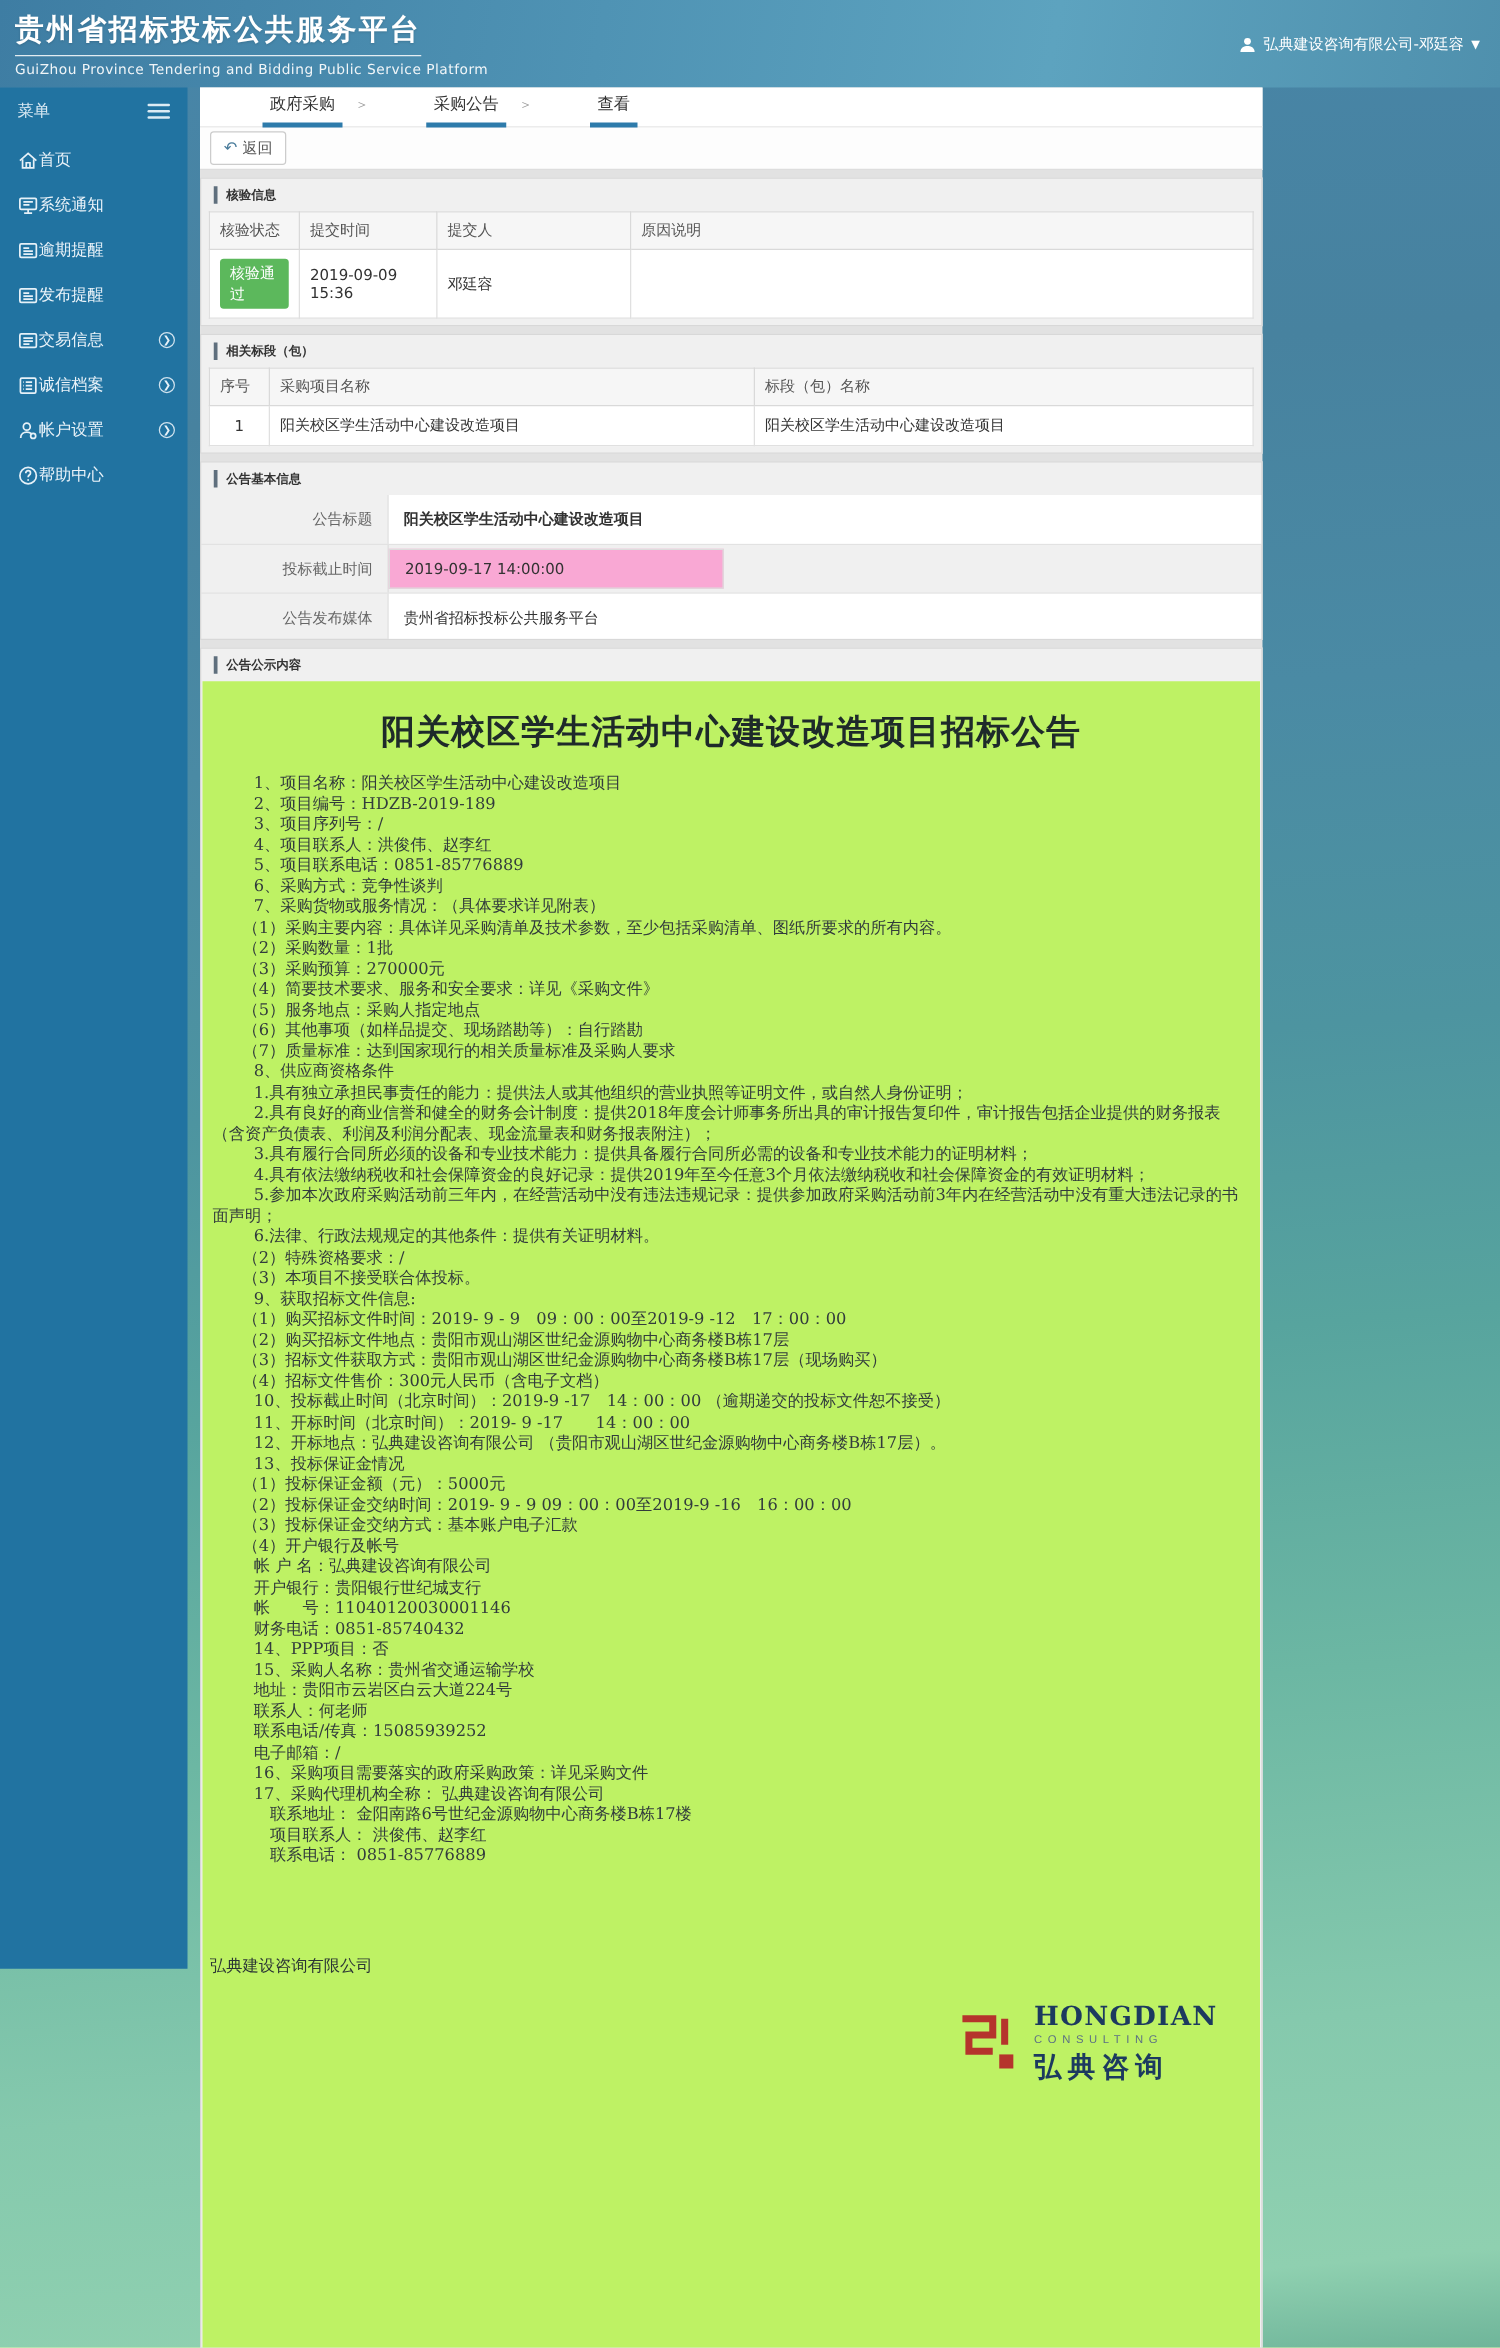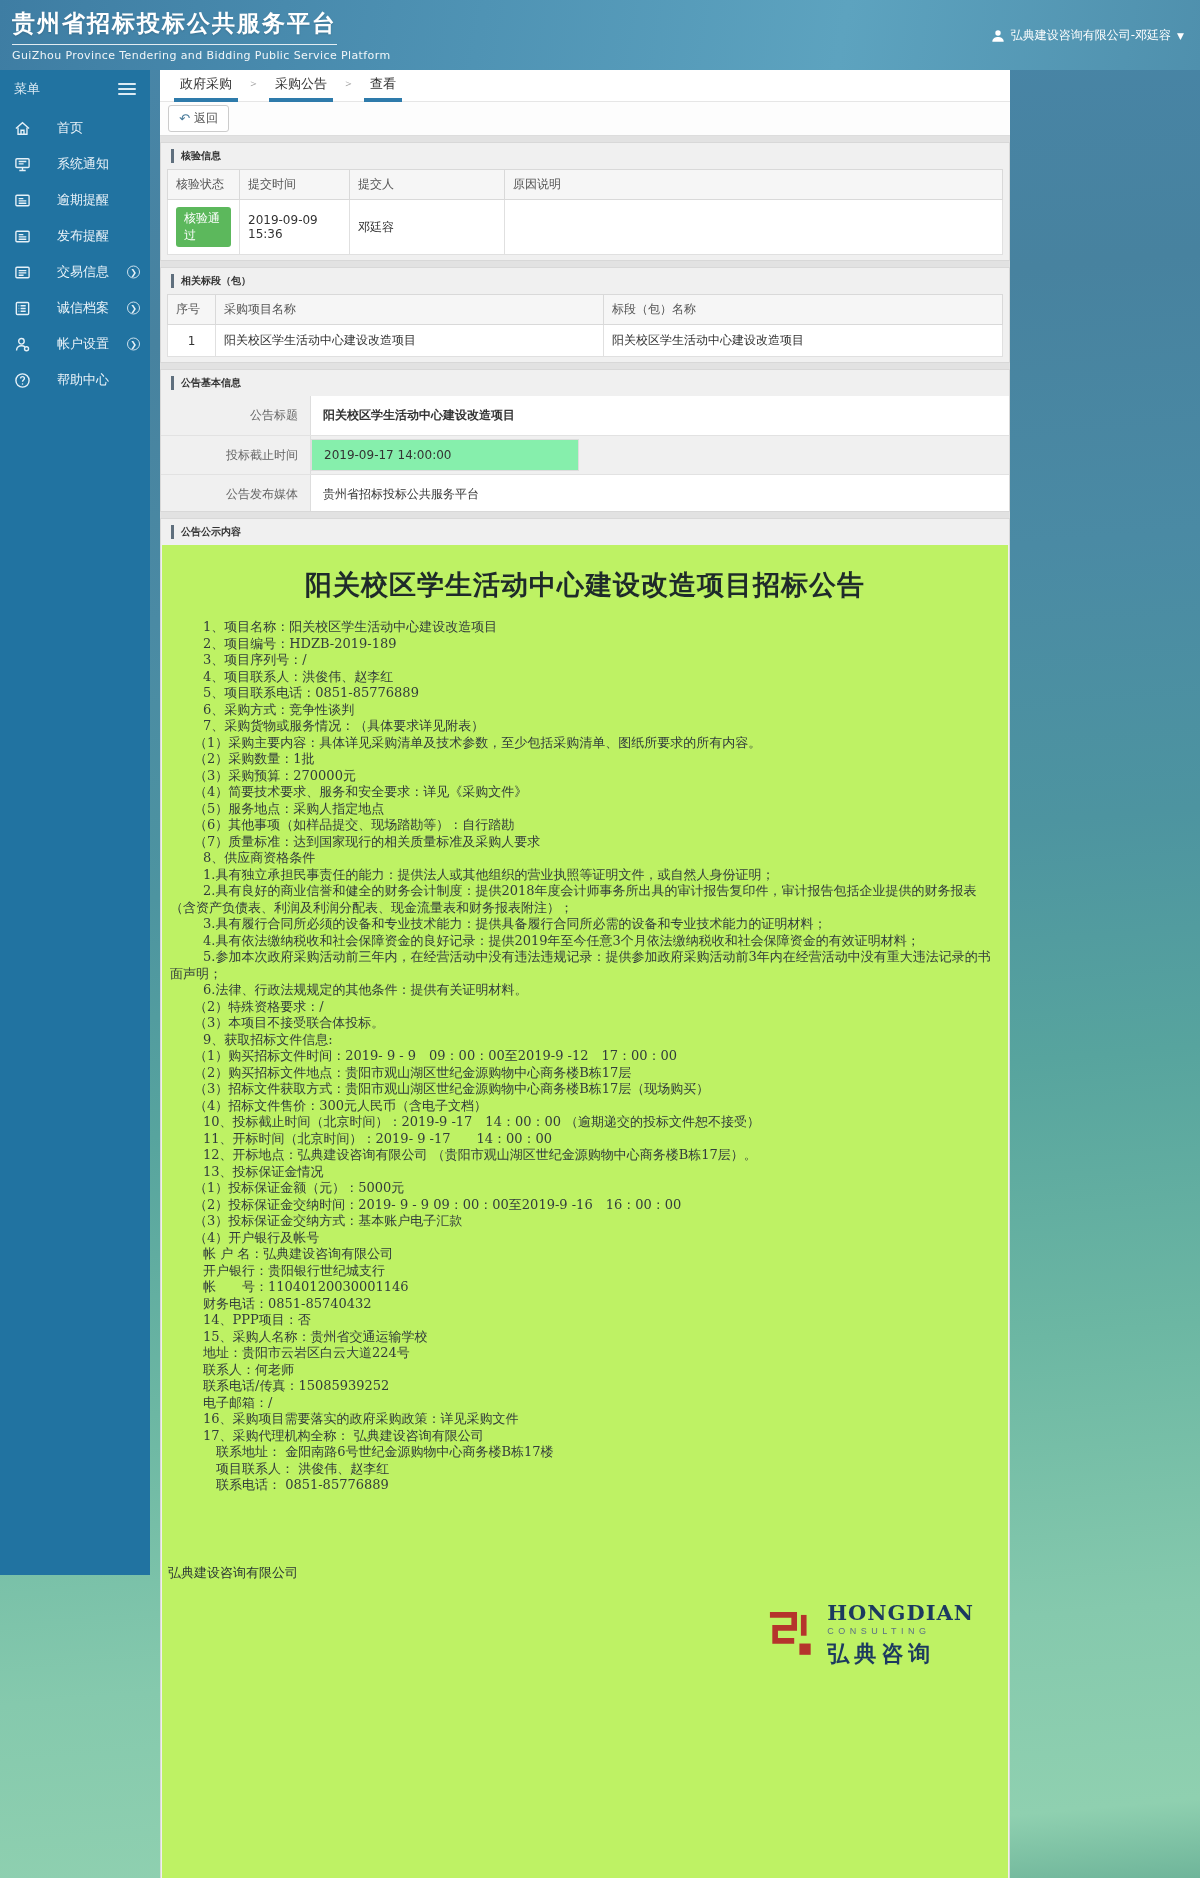--- a/index.html
+++ b/index.html
@@ -47,41 +47,41 @@
     position:absolute;left:0;top:70px;width:150px;height:1505px;
     background:var(--sidebar-bg);color:#e6f1f8;
   }
   .menu-head{
     display:flex;align-items:center;justify-content:space-between;
     padding:10px 14px 12px 14px;font-size:13px;color:#d9e9f3;gap:17px;
   }
   .hamburger{width:18px;cursor:pointer;}
   .hamburger span{display:block;height:2px;background:#dcebf4;margin:3px 0;border-radius:1px;}
   .menu-item{
-    display:flex;align-items:center;gap:26px;
+    display:flex;align-items:center;gap:0;
     padding:9px 12px 9px 14px;font-size:13px;color:#eaf3f9;cursor:pointer;position:relative;
   }
   .menu-item svg{flex:0 0 auto;display:block;}
   .menu-item .arr{
     position:absolute;right:10px;top:50%;transform:translateY(-50%);
     width:13px;height:13px;border:1px solid #cfe2ee;border-radius:50%;
     font-size:8px;line-height:12px;text-align:center;color:#e8f2f8;
   }
   
   .main{
     position:absolute;left:160px;top:70px;width:850px;
     background:#e2e2e2;padding-bottom:0;
   }
   .breadcrumb{
     background:#fff;height:32px;display:flex;align-items:flex-start;
     padding:0 0 0 14px;font-size:13px;color:#333;border-bottom:1px solid #e6e6e6;
   }
   .crumb{
     height:32px;line-height:28px;padding:0 6px;margin-right:10px;
-    border-bottom:4px solid var(--accent-blue);cursor:pointer;
+    border-bottom:4px solid var(--accent-blue);cursor:pointer;margin-left:36px;
   }
   .crumb-sep{line-height:28px;margin-right:10px;color:#999;font-size:11px;}
   .toolbar{
     background:#fdfdfd;height:34px;border-bottom:1px solid #ddd;
     display:flex;align-items:center;padding-left:8px;
   }
   .btn-back{
     display:inline-flex;align-items:center;gap:4px;
     background:#fff;border:1px solid #ccc;border-radius:3px;
     font-size:12px;color:#555;padding:4px 10px;cursor:pointer;
@@ -121,21 +121,21 @@
     padding:11px 12px 0 0;border-right:1px solid #ddd;
   }
   .form-val{
     flex:1;background:#fff;font-size:12px;color:#333;padding:11px 0 0 12px;
   }
   .form-val.bold{font-weight:bold;}
   .form-row.boxed .form-val{
     background:transparent;padding:3px 0 3px 0;
   }
   .val-box{
-    width:268px;background:#86efac;border:1px solid #ddd;
+    width:268px;background:#f9a8d4;border:1px solid #ddd;
     font-size:12px;color:#333;padding:8px 0 8px 12px;
   }
   .form-row.tall{min-height:40px;justify-content:flex-end;}
   
   .announce{
     background:#bef264;margin:0 1px 1px 1px;min-height:1334px;
     padding:14px 6px 20px 6px;
     font-family:"DejaVu Serif","Liberation Serif",serif;
   }
   .announce h2{

